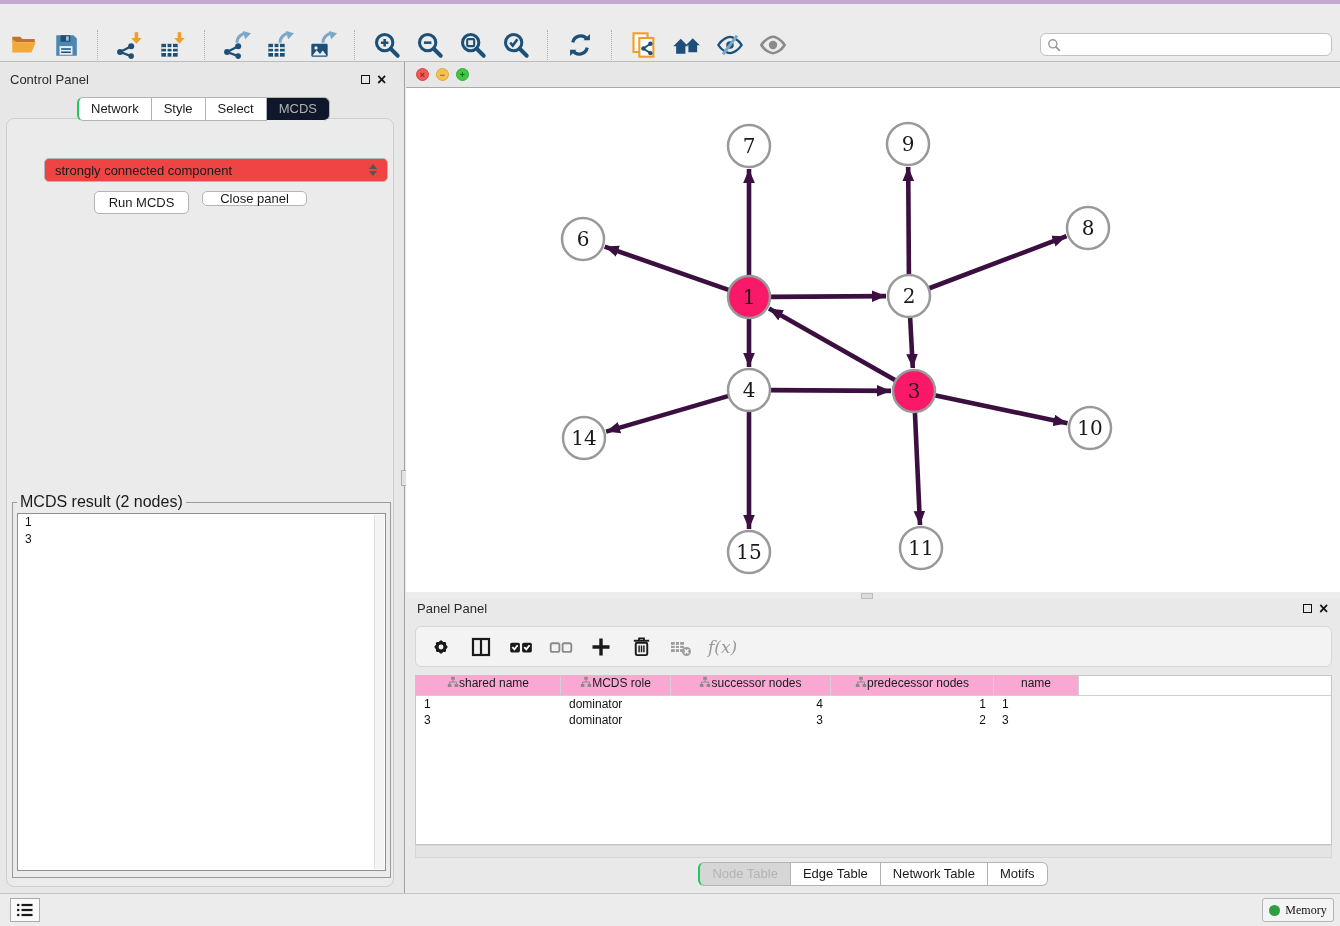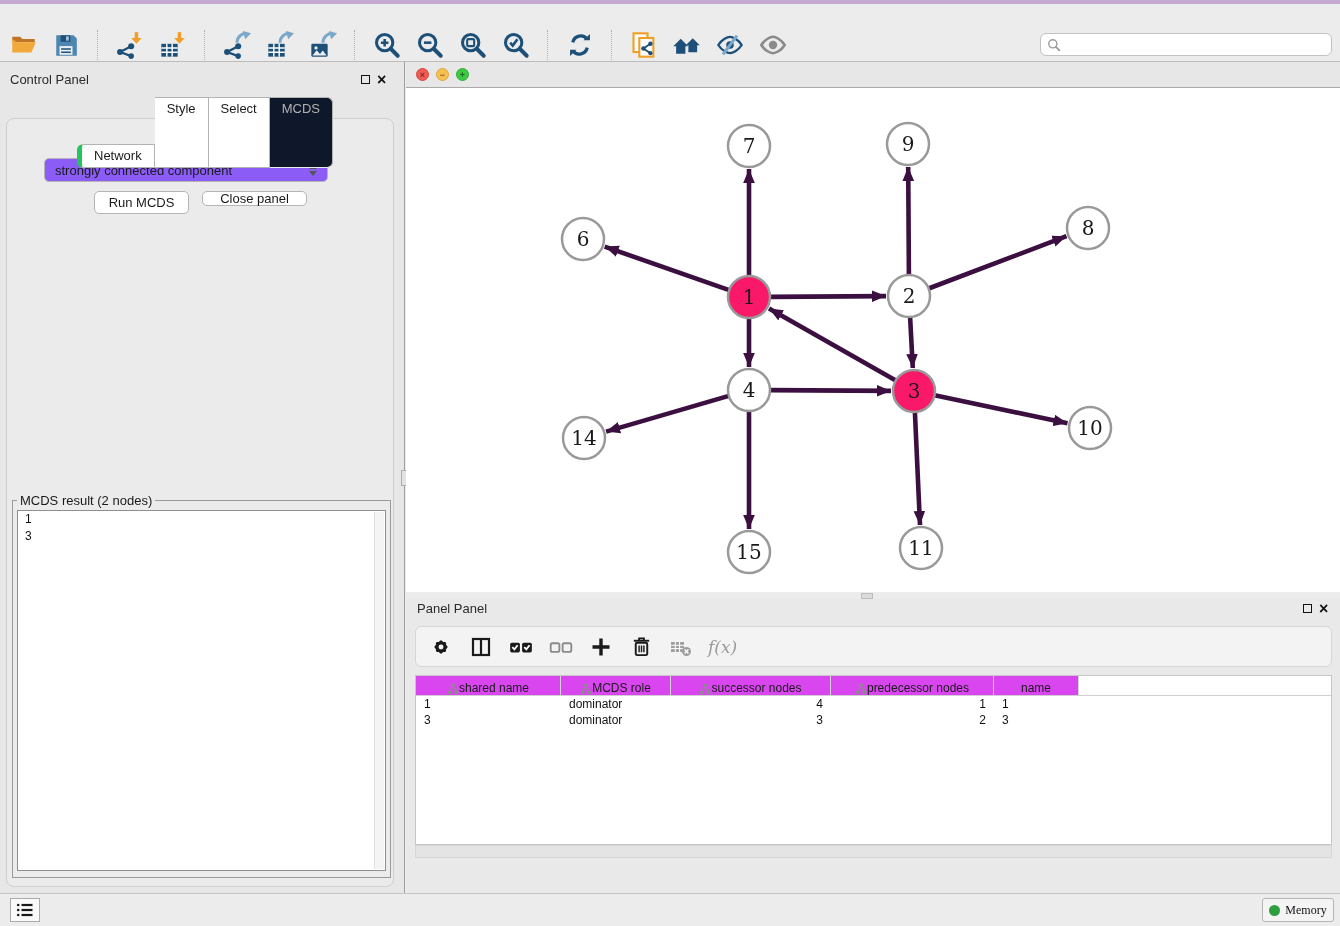--- a/index.html
+++ b/index.html
@@ -22,36 +22,36 @@
   #search-box input{border:none;outline:none;flex:1;font-size:12px;font-family:inherit;background:transparent;}
 
   
   #control-panel{left:0;top:62px;width:405px;height:831px;background:#e7e7e7;border-right:1px solid #9f9f9f;box-sizing:border-box;}
   .panel-title{font-size:13px;color:#2b2b2b;}
   .float-icon{width:9px;height:9px;border:1.5px solid #111;box-sizing:border-box;display:inline-block;}
   .close-icon{font-size:16px;font-weight:bold;color:#111;line-height:10px;}
   .seg-group{display:flex;}
   .seg{font-size:13px;color:#1a1a1a;background:#fff;border:1px solid #b3b3b3;border-left:none;
        padding:3px 12px 4px;white-space:nowrap;}
-  .seg:first-child{border-left:5px solid #22c55e;border-radius:6px 0 0 6px;margin-top:47px;}
+  .seg:first-child{border-left:2px solid #22c55e;border-radius:6px 0 0 6px;}
   .seg:last-child{border-radius:0 6px 6px 0;}
   #cp-tabs .seg.active{background:#0f172a;color:#b2b2b2;border-bottom-color:#ebebeb;}
   #cp-body{left:6px;top:118px;width:388px;height:769px;background:#ebebeb;border:1px solid #cfcfcf;
            border-radius:8px;box-sizing:border-box;}
   #opt-label{left:0;top:137px;width:405px;text-align:center;font-size:13px;color:#1a1a1a;}
-  #criterion-select{left:44px;top:158px;width:284px;height:24px;background:#8b5cf6;border:1px solid #b5b5b5;border-radius:5px;
+  #criterion-select{left:44px;top:158px;width:344px;height:24px;background:#ef4444;border:1px solid #b5b5b5;border-radius:5px;
         display:flex;align-items:center;padding:0 10px;box-sizing:border-box;font-size:13px;color:#1a1a1a;}
   .stepper{margin-left:auto;display:flex;flex-direction:column;gap:2px;align-items:center;}
   .tri-up{width:0;height:0;border-left:4px solid transparent;border-right:4px solid transparent;border-bottom:5px solid #555;}
   .tri-dn{width:0;height:0;border-left:4px solid transparent;border-right:4px solid transparent;border-top:5px solid #555;}
   .push-btn{background:#fff;border:1px solid #b5b5b5;border-radius:5px;font-size:13px;color:#1a1a1a;
             font-family:inherit;display:flex;align-items:center;justify-content:center;box-sizing:border-box;}
   #result-fieldset{left:12px;top:493px;width:379px;height:385px;border:1px solid #9a9a9a;box-sizing:border-box;
                    margin:0;padding:0;background:#ebebeb;}
-  #result-fieldset legend{font-size:13px;color:#1a1a1a;margin-left:4px;padding:0 3px;margin-top:32px;}
+  #result-fieldset legend{font-size:16px;color:#1a1a1a;margin-left:4px;padding:0 3px;margin-top:32px;}
   #result-area{position:absolute;left:4px;top:2px;right:4px;bottom:6px;background:#fff;border:1px solid #8f8f8f;}
   #result-scroll{position:absolute;right:1px;top:1px;bottom:1px;width:9px;background:#f4f4f4;border-left:1px solid #e0e0e0;}
   .result-line{font-size:12px;color:#111;padding:1px 0 1px 7px;line-height:15px;}
 
   
   #net-window{left:406px;top:62px;width:934px;height:530px;background:#fff;}
   #net-titlebar{left:0;top:0;width:934px;height:26px;background:#e7e7e7;border-bottom:1px solid #a9a9a9;box-sizing:border-box;}
   #net-title{width:100%;text-align:center;top:5px;font-size:13px;color:#1a1a1a;}
   .tl2{width:13px;height:13px;border-radius:50%;top:6px;box-sizing:border-box;font-size:9px;line-height:12px;
        text-align:center;color:rgba(0,0,0,.5);font-weight:bold;}
@@ -61,21 +61,21 @@
   .hgrip{left:861px;top:593px;width:12px;height:6px;background:#dcdcdc;border:1px solid #bdbdbd;box-sizing:border-box;}
 
   
   #table-panel{left:406px;top:599px;width:934px;height:294px;background:#e9e9e9;}
   #tp-toolbar{left:9px;top:27px;width:917px;height:41px;background:#f3f3f3;border:1px solid #d6d6d6;border-radius:6px;
               box-sizing:border-box;display:flex;align-items:center;gap:14px;padding:0 12px;}
   .tp-btn{width:26px;height:26px;display:flex;align-items:center;justify-content:center;flex:0 0 auto;}
   #fx-label{font-family:"DejaVu Serif","Liberation Serif",serif;font-style:italic;font-size:17px;color:#9a9a9a;}
   #data-table{left:9px;top:76px;width:917px;height:170px;background:#fff;border:1px solid #c6c6c6;box-sizing:border-box;overflow:hidden;}
   #thead{display:flex;height:19px;border-bottom:1px solid #cfcfcf;}
-  .th{background:#d946ef;border-right:1px solid #d2d2d2;display:flex;align-items:flex-end;justify-content:center;
+  .th{background:#f9a8d4;border-right:1px solid #d2d2d2;display:flex;align-items:flex-start;justify-content:center;
       font-size:12px;color:#1a1a1a;box-sizing:border-box;overflow:hidden;}
   .th-fill{flex:1;background:#fff;}
   .tr{display:flex;height:16px;}
   .td{font-size:12px;color:#111;box-sizing:border-box;padding:0 8px;line-height:16px;overflow:hidden;}
   .td.right{text-align:right;}
   #tp-scrolltrack{left:9px;top:246px;width:917px;height:13px;background:#e4e4e4;border:1px solid #d6d6d6;box-sizing:border-box;}
   #table-tabs{left:0;top:263px;width:934px;display:flex;justify-content:center;}
   #table-tabs .seg.active{background:#d6d6d6;color:#b4b4b4;}
 
   
@@ -459,20 +459,26 @@
           <div class="tr">
             <div class="td" style="width: 145px;">3</div>
             <div class="td" style="width: 110px;">dominator</div>
             <div class="td right" style="width: 160px;">3</div>
             <div class="td right" style="width: 163px;">2</div>
             <div class="td" style="width: 85px;">3</div>
           </div>
         </div>
     </div>
     <div class="abs" id="tp-scrolltrack"></div>
+    <div class="abs seg-group" id="table-tabs">
+        <span class="seg active">Node Table</span>
+        <span class="seg">Edge Table</span>
+        <span class="seg">Network Table</span>
+        <span class="seg">Motifs</span>
+      </div>
   </div>
 
   <div class="abs" id="status-bar">
     <div class="abs" id="list-btn">
       <svg width="18" height="16" viewBox="0 0 18 16">
         <circle cx="2.2" cy="3" r="1.3" fill="#1a1a1a"></circle>
           <rect x="5.5" y="1.9" width="11" height="2.2" fill="#1a1a1a"></rect>
         <circle cx="2.2" cy="8" r="1.3" fill="#1a1a1a"></circle>
           <rect x="5.5" y="6.9" width="11" height="2.2" fill="#1a1a1a"></rect>
         <circle cx="2.2" cy="13" r="1.3" fill="#1a1a1a"></circle>

